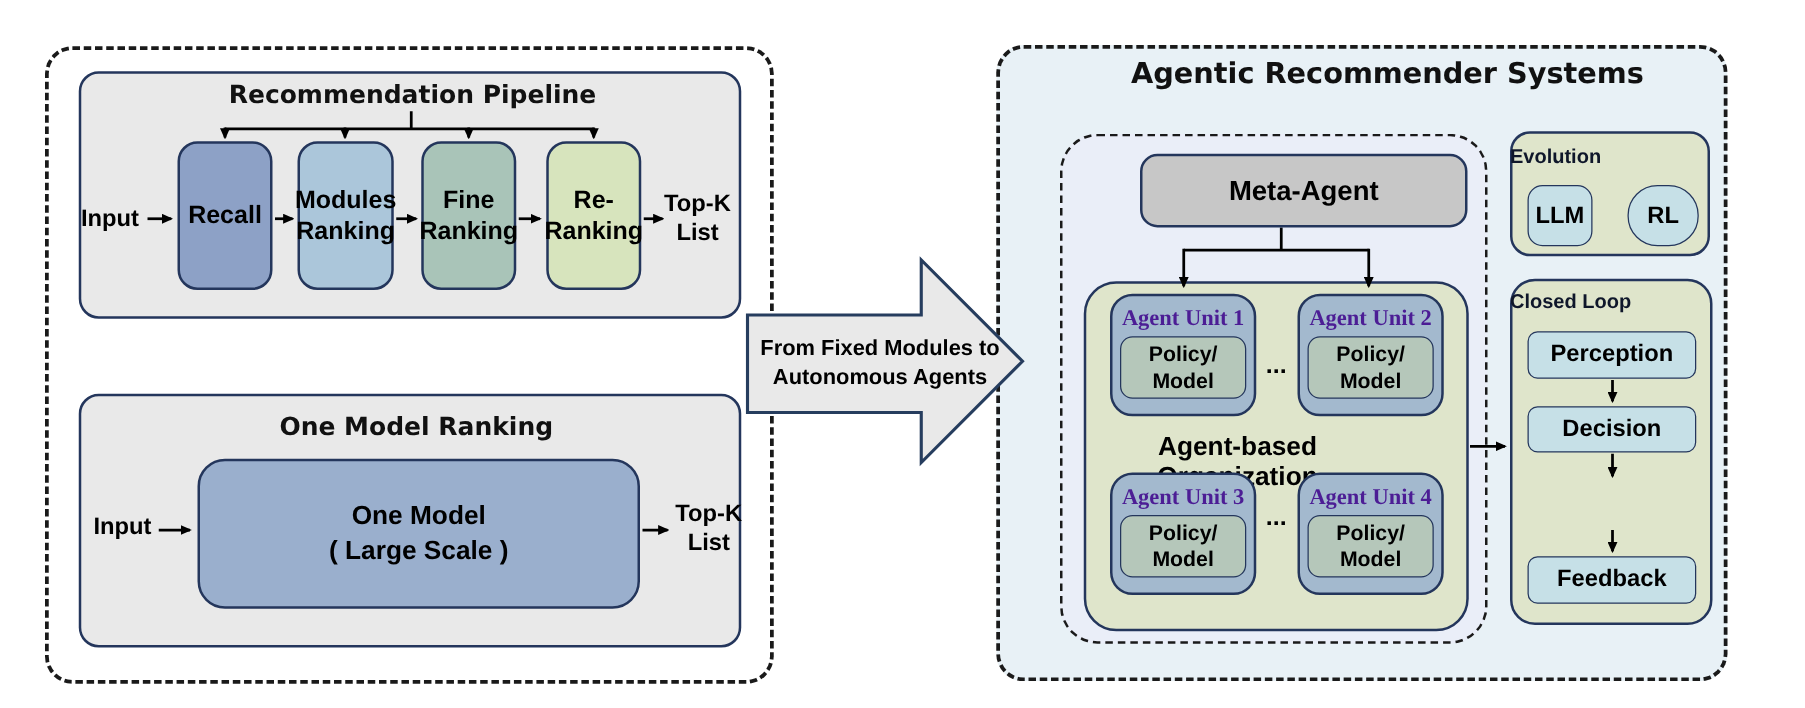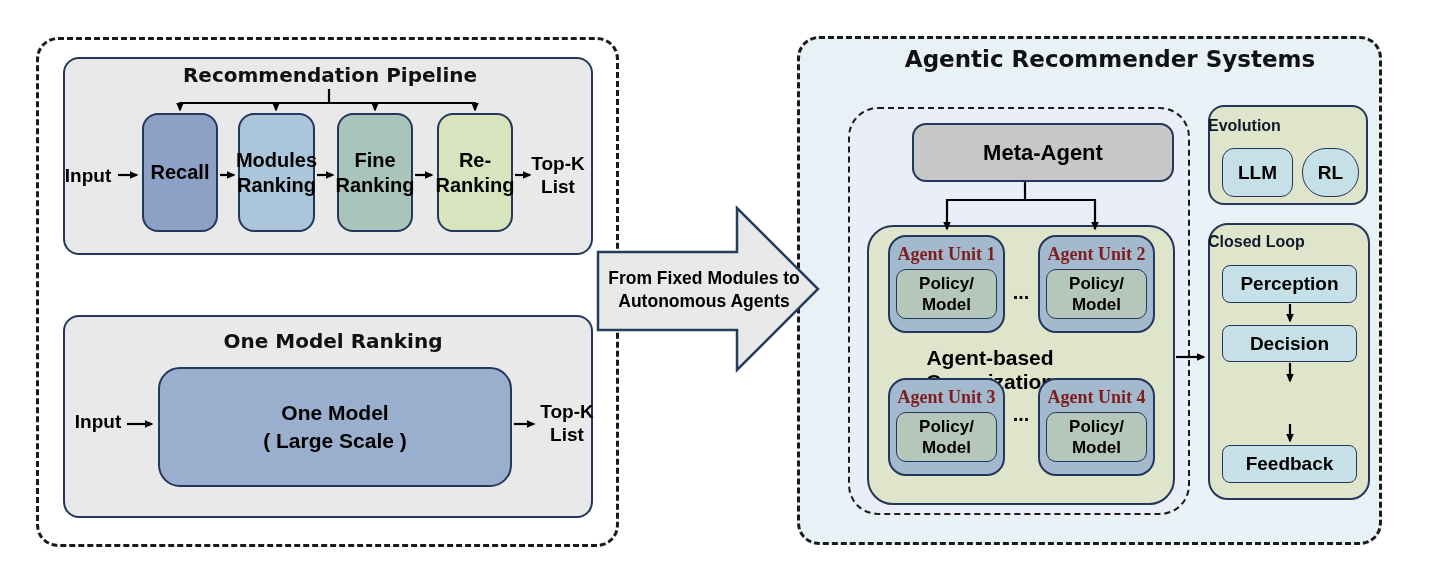--- a/index.html
+++ b/index.html
@@ -48,37 +48,37 @@
     display:flex;align-items:center;justify-content:center;font-weight:700;font-size:22px;color:#000;}
   .org-container{left:867px;top:225px;width:308px;height:280px;background:#e9edda;border:2px solid #24365c;border-radius:26px;z-index:3;}
   .org-label{left:867px;top:346px;width:246px;text-align:center;font-weight:700;font-size:21px;color:#000;z-index:4;}
 
   .agent-unit{width:117px;height:98px;background:#a3b9ce;border:2px solid #24365c;border-radius:18px;z-index:6;
     display:flex;flex-direction:column;align-items:center;}
   .unit1{left:888px;top:235px;}
   .unit2{left:1038px;top:235px;}
   .unit3{left:888px;top:378px;}
   .unit4{left:1038px;top:378px;}
-  .unit-title{font-family:"Liberation Serif",serif;font-weight:700;font-size:18px;color:#7f1d1d;margin-top:7px;}
+  .unit-title{font-family:"Liberation Serif",serif;font-weight:700;font-size:18px;color:#4c1d95;margin-top:7px;}
   .policy-box{width:99px;height:48px;margin-top:4px;background:#b5c7ba;border:1.5px solid #24365c;border-radius:10px;
     display:flex;flex-direction:column;align-items:center;justify-content:center;
     font-weight:700;font-size:17px;line-height:21px;color:#000;text-align:center;}
   .ellipsis{width:24px;text-align:center;font-weight:700;font-size:20px;color:#000;z-index:6;}
   .dots1{left:1009px;top:281px;}
   .dots2{left:1009px;top:403px;}
 
   .module-olive{background:#dfe5cb;border:2px solid #24365c;z-index:3;}
   .evolution{left:1208px;top:105px;width:160px;height:100px;border-radius:16px;}
   .closedloop{left:1208px;top:223px;width:162px;height:277px;border-radius:20px;}
   .module-title{text-align:left;font-weight:700;font-size:16px;color:#0f172a;z-index:4;}
   .evolution-title{left:1208px;top:117px;width:160px;}
   .closedloop-title{left:1208px;top:233px;width:162px;}
   .chip{background:#c6e0e7;border:1.5px solid #24365c;z-index:6;display:flex;align-items:center;justify-content:center;
     font-weight:700;font-size:19px;color:#000;}
-  .llm{left:1222px;top:148px;width:71px;height:49px;border-radius:12px;}
+  .llm{left:1222px;top:148px;width:52px;height:49px;border-radius:12px;}
   .rl{left:1302px;top:148px;width:57px;height:49px;border-radius:24px;}
   .step{left:1222px;width:135px;height:38px;border-radius:8px;font-size:19px;}
   .step-0{top:265px;text-align:center;}
   .step-1{top:325px;height:37px;}
   .step-2{top:385px;}
   .step-3{top:445px;}
 
   .connectors{left:0;top:0;width:1444px;height:566px;z-index:5;pointer-events:none;}
 </style>
 </head>

